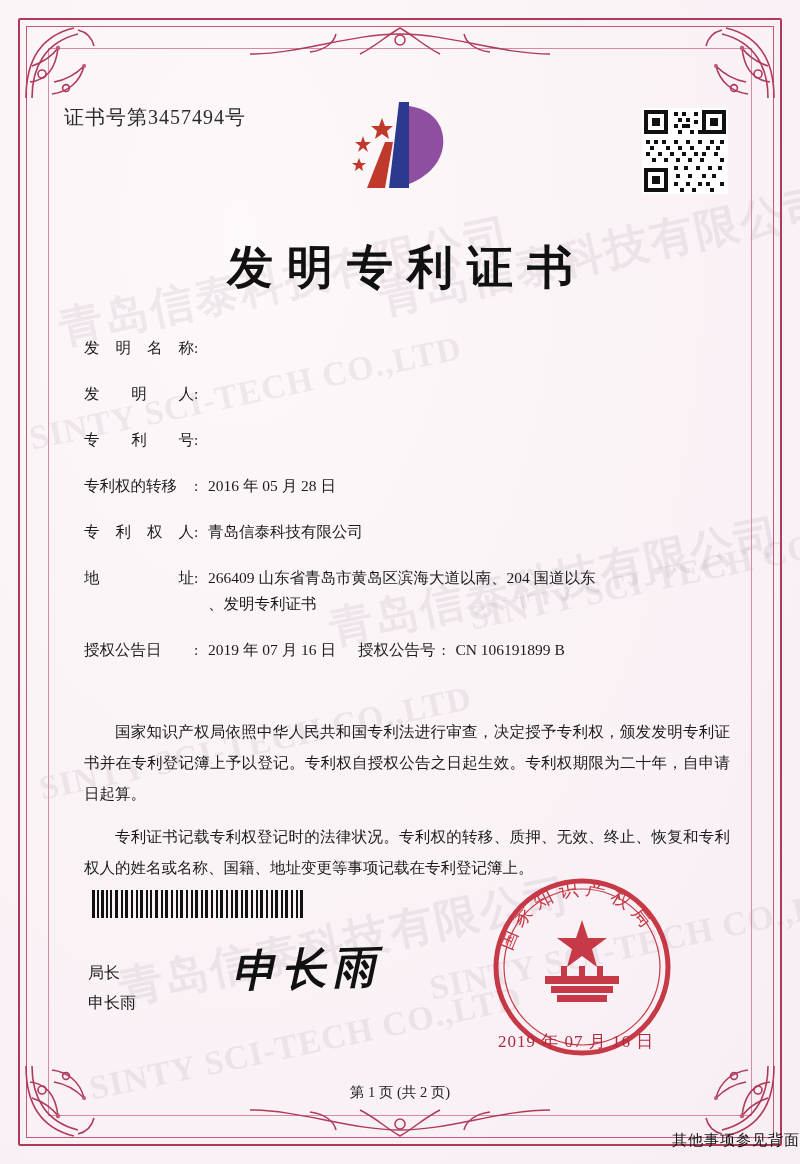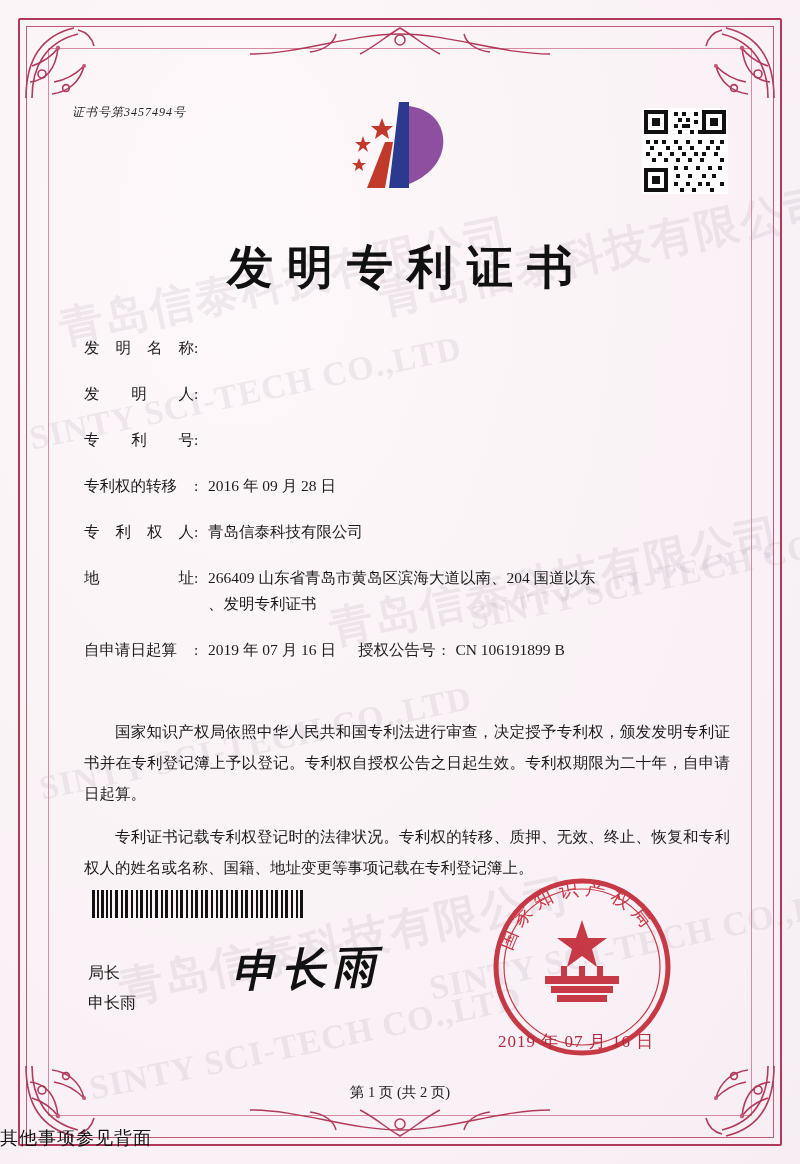--- a/index.html
+++ b/index.html
@@ -89,25 +89,24 @@
   .wm4 { left: 330px; top: 600px; font-size: 44px; transform: rotate(-12deg); }
   .wm5 { left: 470px; top: 600px; font-size: 34px; transform: rotate(-12deg); }
   .wm6 { left: 40px;  top: 770px; font-size: 34px; transform: rotate(-12deg); }
   .wm7 { left: 120px; top: 960px; font-size: 44px; transform: rotate(-12deg); }
   .wm8 { left: 90px;  top: 1070px; font-size: 34px; transform: rotate(-12deg); }
   .wm9 { left: 430px; top: 970px;  font-size: 34px; transform: rotate(-12deg); }
 
   
   .cert-no {
     position: absolute;
-    left: 72px; top: 104px;
-    font-size: 12px;
+    left: 64px; top: 104px;
+    font-size: 20px;
     color: #2a2a2a;
     letter-spacing: 1px;
-    font-style: italic;
   }
 
   .logo {
     position: absolute;
     left: 50%; top: 96px;
     transform: translateX(-50%);
     width: 150px; height: 100px;
   }
   .logo svg { width: 100%; height: 100%; display: block; }
 
@@ -227,22 +226,22 @@
   .page-num {
     position: absolute;
     left: 0; right: 0; bottom: 62px;
     text-align: center;
     font-size: 14.5px;
     color: #222;
   }
   .footer-note {
     position: absolute;
     left: 0; right: 0; bottom: 14px;
-    text-align: left;
-    font-size: 18px;
+    text-align: right;
+    font-size: 15px;
     color: #111;
     letter-spacing: 1px;
   }
 </style>
 </head>
 <body>
 
 <div id="page">
 
   <div class="watermark">
@@ -471,21 +470,21 @@
           <span>号</span>
       </div>
       <div class="colon">:</div>
     </div>
 
     <div class="row">
       <div class="label">
         <span>专利权的转移</span>
       </div>
       <div class="colon">:</div>
-      <div class="value">2016 年 09 月 28 日</div>
+      <div class="value">2016 年 05 月 28 日</div>
     </div>
 
     <div class="row">
       <div class="label">
         <span>专</span>
           <span>利</span>
           <span>权</span>
           <span>人</span>
       </div>
       <div class="colon">:</div>
@@ -499,21 +498,21 @@
       </div>
       <div class="colon">:</div>
       <div style="flex:1 1 auto;">
         <div>266409  山东省青岛市黄岛区滨海大道以南、204 国道以东</div>
         <div class="value2">、发明专利证书</div>
       </div>
     </div>
 
     <div class="row split">
       <div class="label">
-        <span>自申请日起算</span>
+        <span>授权公告日</span>
       </div>
       <div class="colon">:</div>
       <div style="flex:0 0 auto;">2019 年 07 月 16 日</div>
       <div class="seg2">
         <div class="label2">授权公告号</div>
         <div class="colon" style="margin-left:6px;">:</div>
         <div>CN 106191899 B</div>
       </div>
     </div>
   </div>

